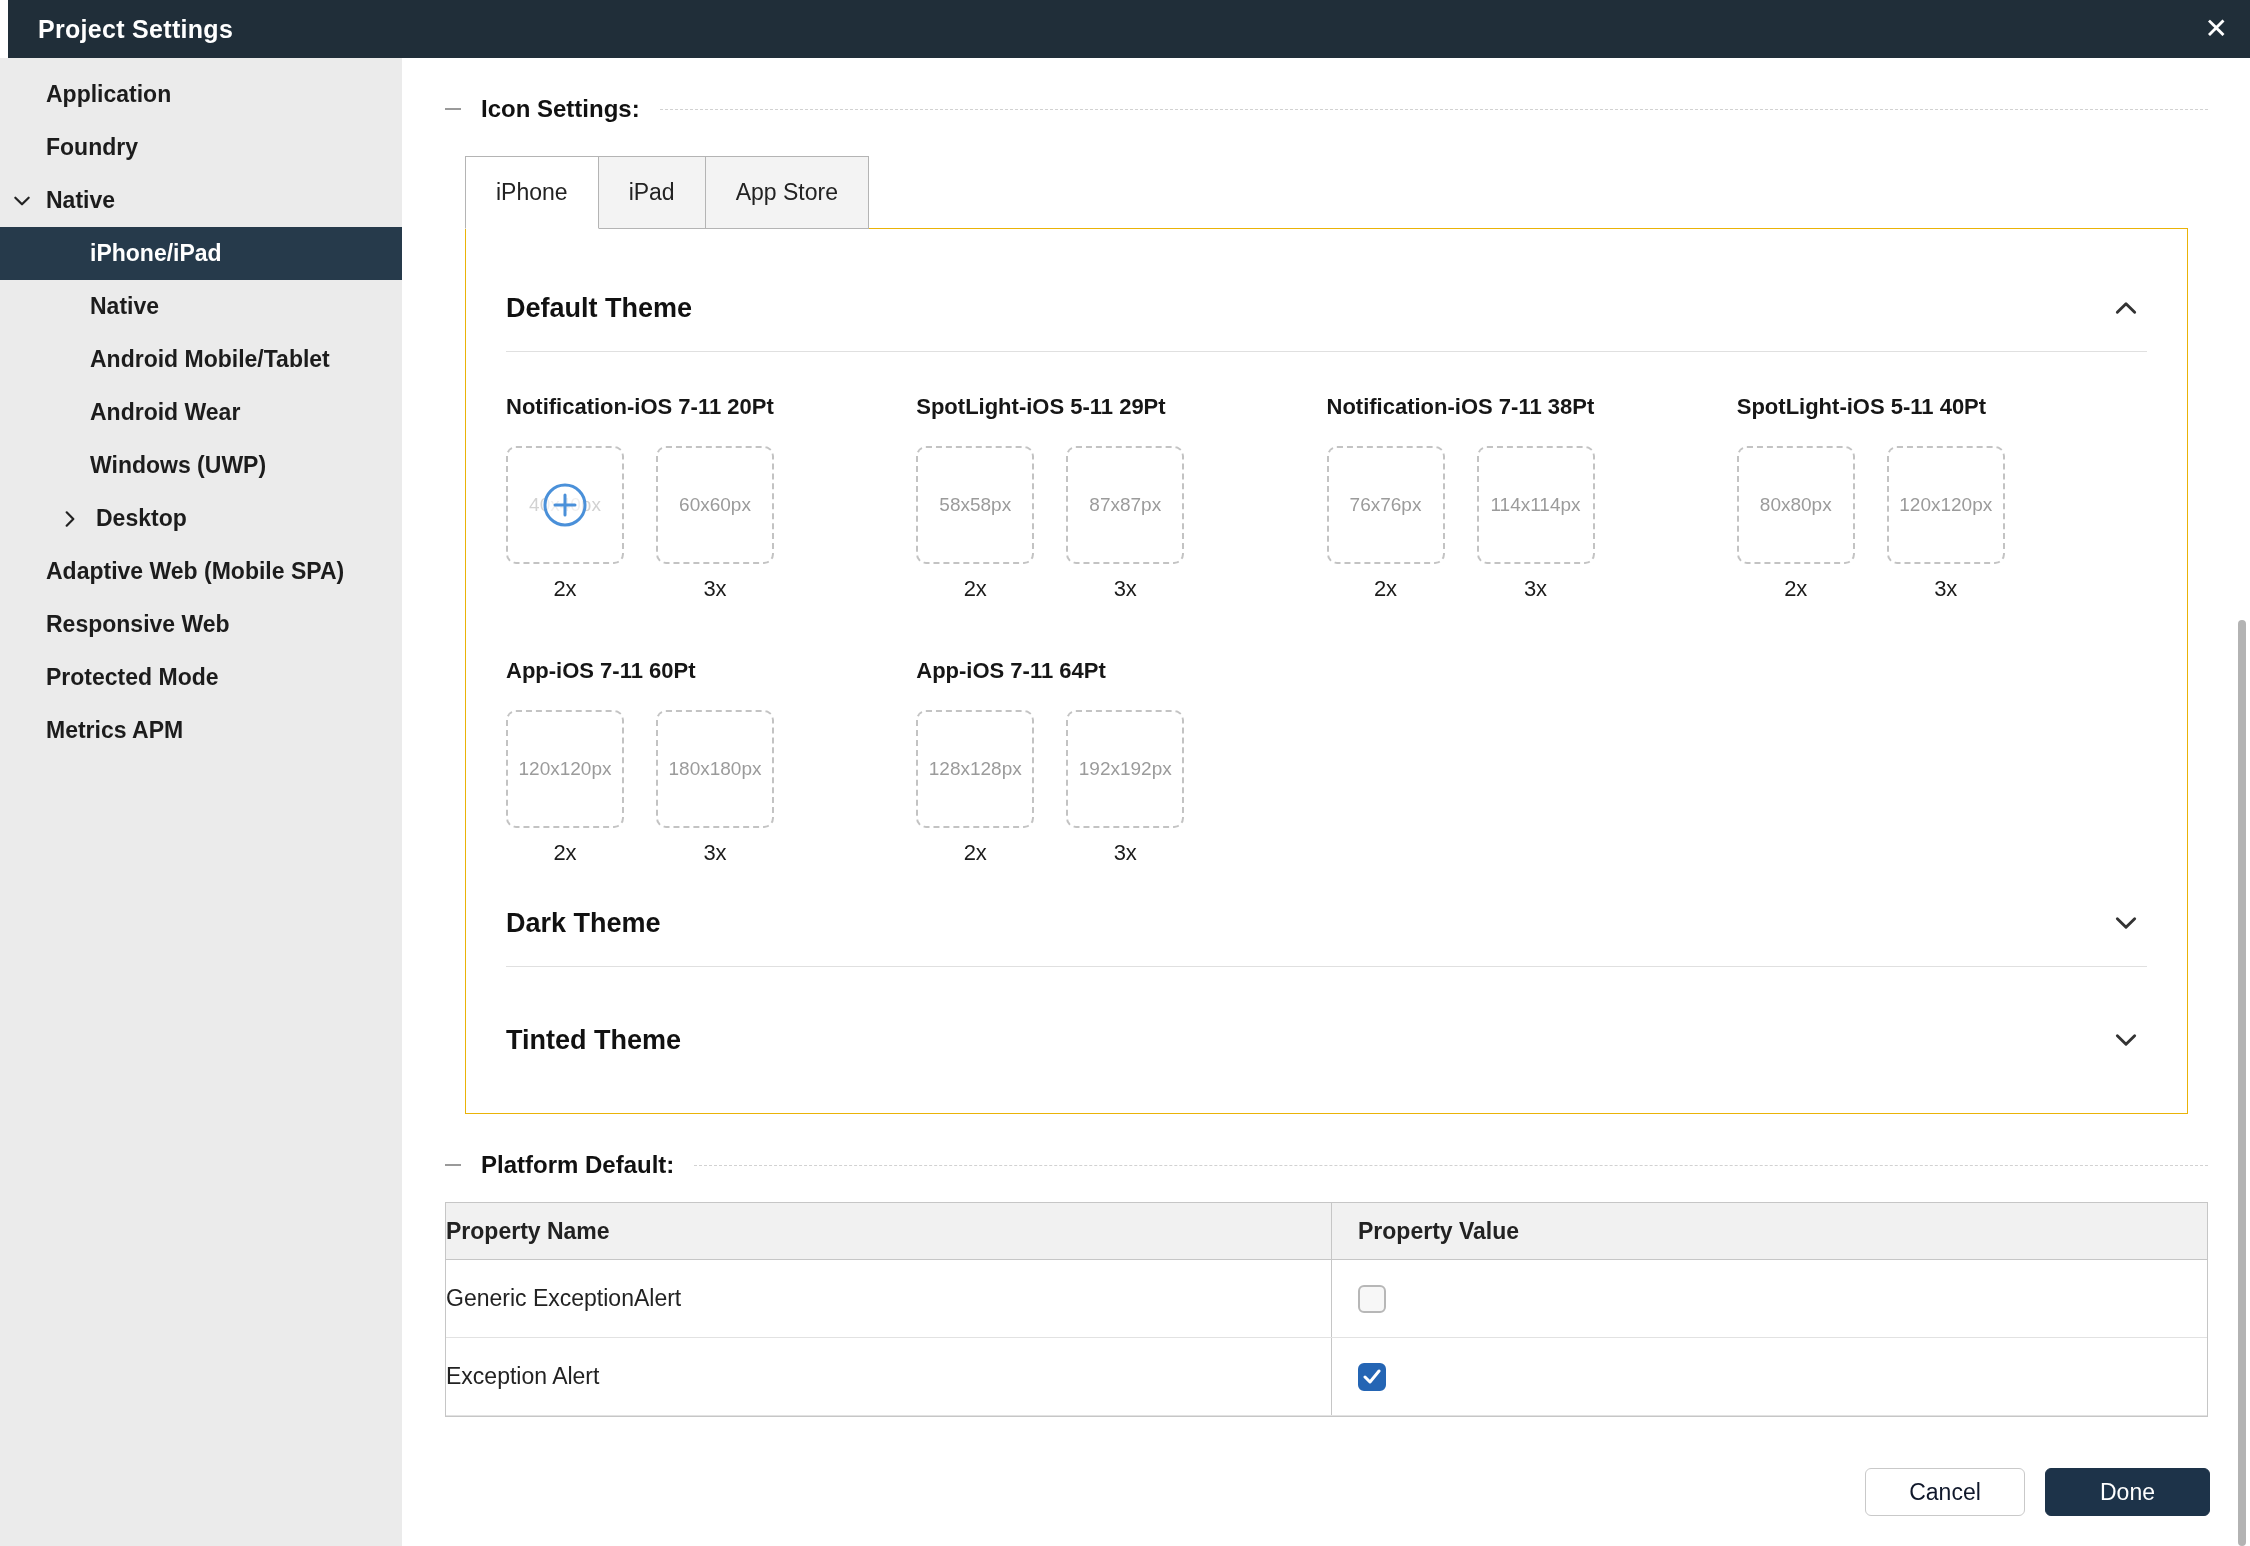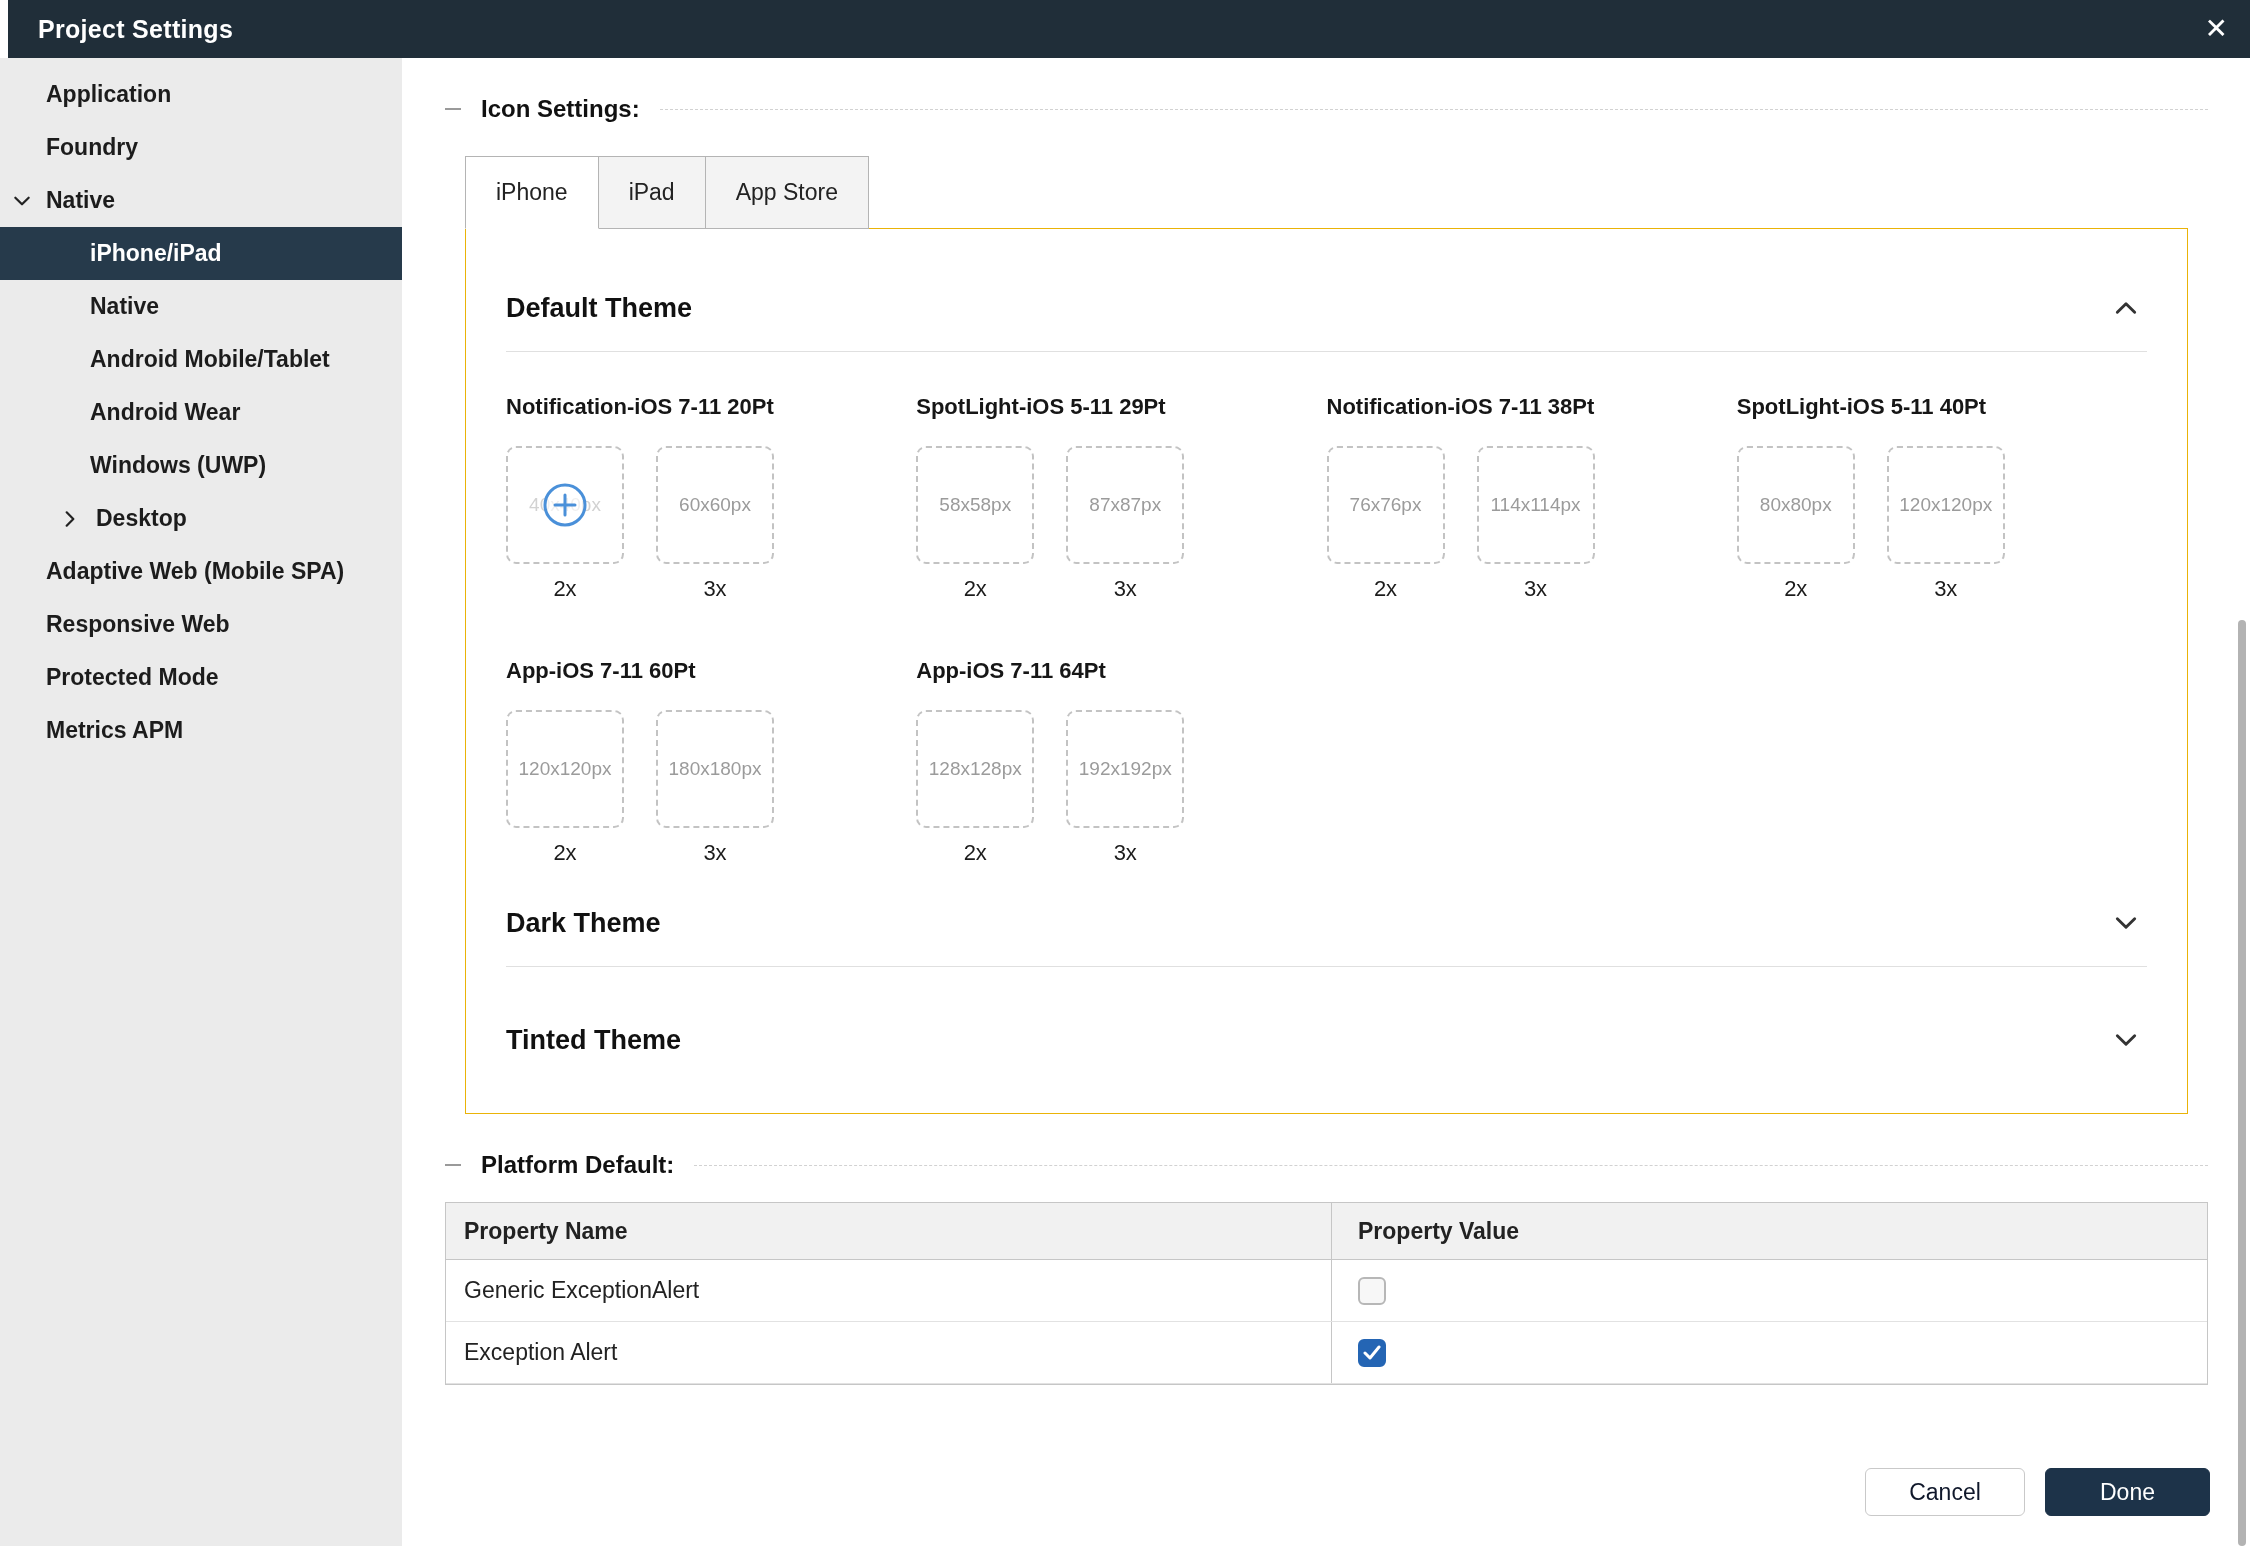--- a/index.html
+++ b/index.html
@@ -61,22 +61,22 @@
     display:flex; align-items:center; justify-content:center; cursor:pointer; background:#fff; overflow:hidden; }
   .slot-size { font-size:19px; color:#9b9b9b; white-space:nowrap; }
   .slot-size.faded { opacity:.45; }
   .plus-wrap { position:absolute; left:50%; top:50%; transform:translate(-50%,-50%); display:flex; }
   .slot-scale { text-align:center; font-size:22px; color:#1c1c1c; margin-top:12px; }
 
   
   .ptable { margin-top:22px; border:1px solid #c6c6c6; }
   .ptable-head { display:flex; height:57px; background:#f1f1f1; border-bottom:1px solid #c6c6c6;
     font-weight:bold; font-size:23px; color:#222; }
-  .prow { display:flex; height:62px; font-size:23px; color:#222; background:#fff; border-bottom:1px solid #e2e2e2; }
-  .pc-name { flex:0 0 885px; width:885px; padding-left:18px; display:flex; align-items:center; }
+  .prow { display:flex; height:78px; font-size:23px; color:#222; background:#fff; border-bottom:1px solid #e2e2e2; }
+  .pc-name { flex:0 0 885px; width:885px; display:flex; align-items:center; }
   .pc-value { flex:1; padding-left:26px; border-left:1px solid #c6c6c6; display:flex; align-items:center; }
   .cb { width:28px; height:28px; border-radius:6px; border:2px solid #b7b7b7; background:#f7f7f7;
     display:inline-flex; align-items:center; justify-content:center; cursor:pointer; }
   .cb.checked { background:var(--checkbox-checked,#2465b4); border-color:var(--checkbox-checked,#2465b4); }
 
   
   .footer { position:absolute; left:402px; right:0; bottom:0; height:108px; background:#fff;
     display:flex; align-items:center; justify-content:flex-end; gap:20px; padding-right:40px; z-index:5; }
   .btn { height:48px; border-radius:6px; font-size:23px; font-family:inherit; cursor:pointer; }
   .btn.cancel { width:160px; background:#fff; border:1px solid #c9c9c9; color:#0f172a; }

